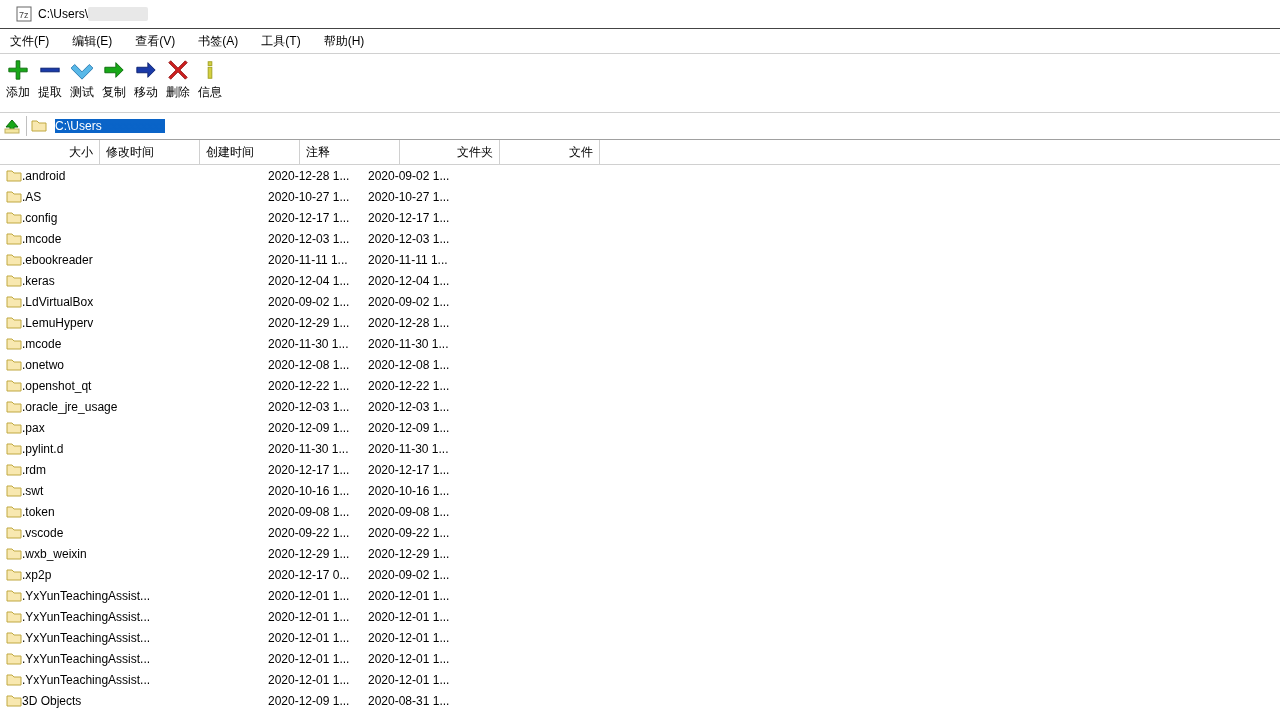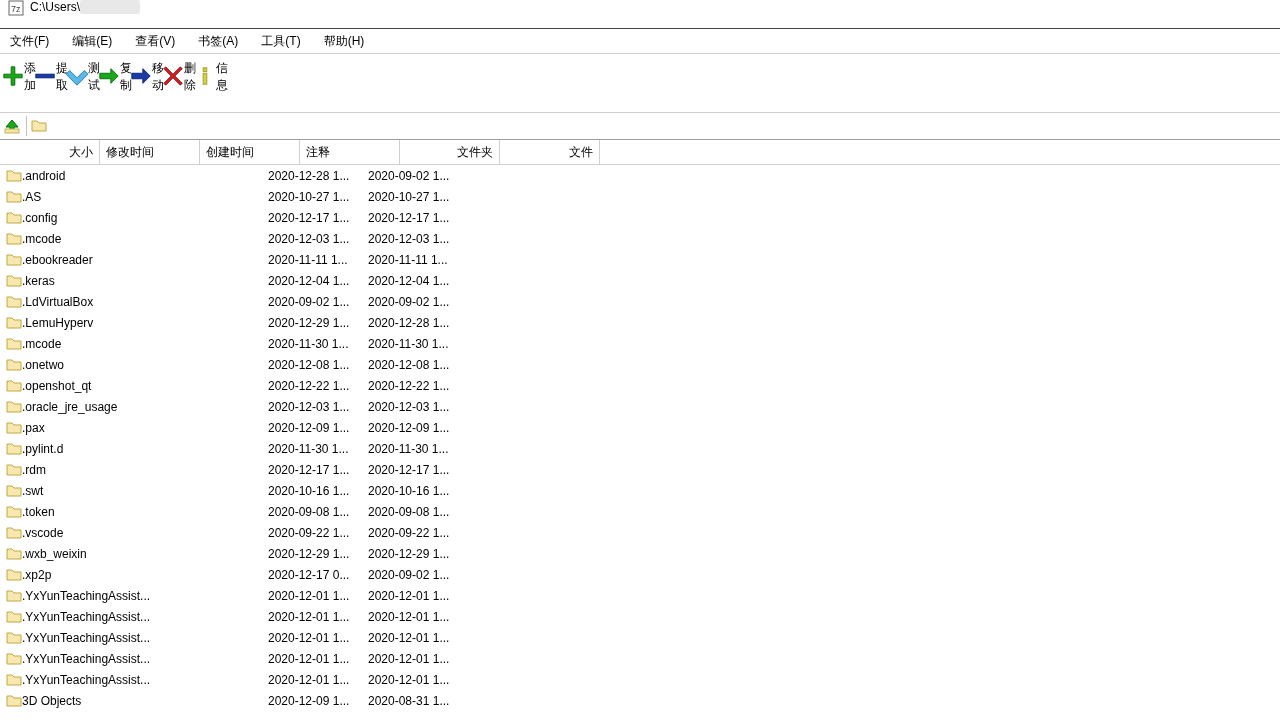--- a/index.html
+++ b/index.html
@@ -1,23 +1,23 @@
 <!DOCTYPE html>
 <html><head>
 <meta charset="utf-8">
 <style>
   html,body{margin:0;padding:0;width:1280px;height:720px;font-family:"Microsoft YaHei","SimSun",Arial,sans-serif;font-size:12px;background:#fff;color:#000;overflow:hidden}
-  .titlebar{height:28px;background:#fff;border-bottom:1px solid #444;display:flex;padding:0 8px;gap:6px}
+  .titlebar{height:28px;background:#fff;border-bottom:1px solid #444;display:flex;align-items:center;padding:0 16px;gap:6px}
   .titlebar .appicon{width:16px;height:16px;display:inline-block}
   .titlebar .title{font-size:12px}
   .titlebar .title .obscured{background:#e8e8e8;color:#e8e8e8;border-radius:2px}
   .menubar{height:24px;display:flex;align-items:center;padding:0 4px;gap:11px;border-bottom:1px solid #d0d0d0}
   .menubar .menuitem{padding:2px 6px;cursor:default}
   .toolbar{height:50px;display:flex;align-items:flex-start;padding:4px 2px;border-bottom:1px solid #d0d0d0;gap:0}
-  .tbbtn{width:32px;display:flex;align-items:center;cursor:default;padding:0}
+  .tbbtn{width:32px;display:flex;flex-direction:column;align-items:center;cursor:default;padding:0}
   .tbbtn .ico{width:24px;height:24px;display:flex;align-items:center;justify-content:center}
   .tbbtn .lbl{font-size:12px;margin-top:2px}
   .addrbar{height:26px;border-bottom:1px solid #a0a0a0;display:flex;align-items:center;padding:0 2px;gap:4px}
   .addrbar .upbtn{width:20px;height:20px;display:flex;align-items:center;justify-content:center;cursor:default}
   .addrbar .foldericon{width:16px;height:16px}
   .addrbar .addr{flex:1;height:20px;display:flex;align-items:center;padding:0 4px}
   .addrbar .addr .sel{background:#0a64c8;color:#fff}
   .addrbar .addr .obsc{background:#0a64c8;color:#0a64c8}
   .listhdr{height:24px;display:flex;border-bottom:1px solid #d0d0d0}
   .listhdr .col{border-right:1px solid #d0d0d0;padding:4px 6px;box-sizing:border-box;white-space:nowrap;overflow:hidden}
@@ -127,20 +127,24 @@
       <path d="M2 6h5v-4l7 6-7 6v-4H2z" transform="rotate(-90 8 8)" fill="#18a818" stroke="#0b6b0b"></path>
       <rect x="1" y="11" width="14" height="4" fill="#f4e6a0" stroke="#c0b060"></rect>
     </svg>
   </span>
   <span style="width:1px;height:20px;background:#c0c0c0"></span>
   <span class="foldericon">
     <svg viewBox="0 0 16 16" width="16" height="16">
       <path d="M1 3h5l2 2h7v8H1z" fill="#f8e8b0" stroke="#c0a840"></path>
     </svg>
   </span>
+  <div class="addr">
+    <span class="sel">C:\Users</span>
+      <span class="obsc">\xxxxxxxxxx</span>
+  </div>
 </div>
 
 <div class="listhdr">
   <div class="col c-size r">大小</div>
   <div class="col c-mod">修改时间</div>
   <div class="col c-cre">创建时间</div>
   <div class="col c-cmt">注释</div>
   <div class="col c-fldr r">文件夹</div>
   <div class="col c-file r">文件</div>
 </div>

